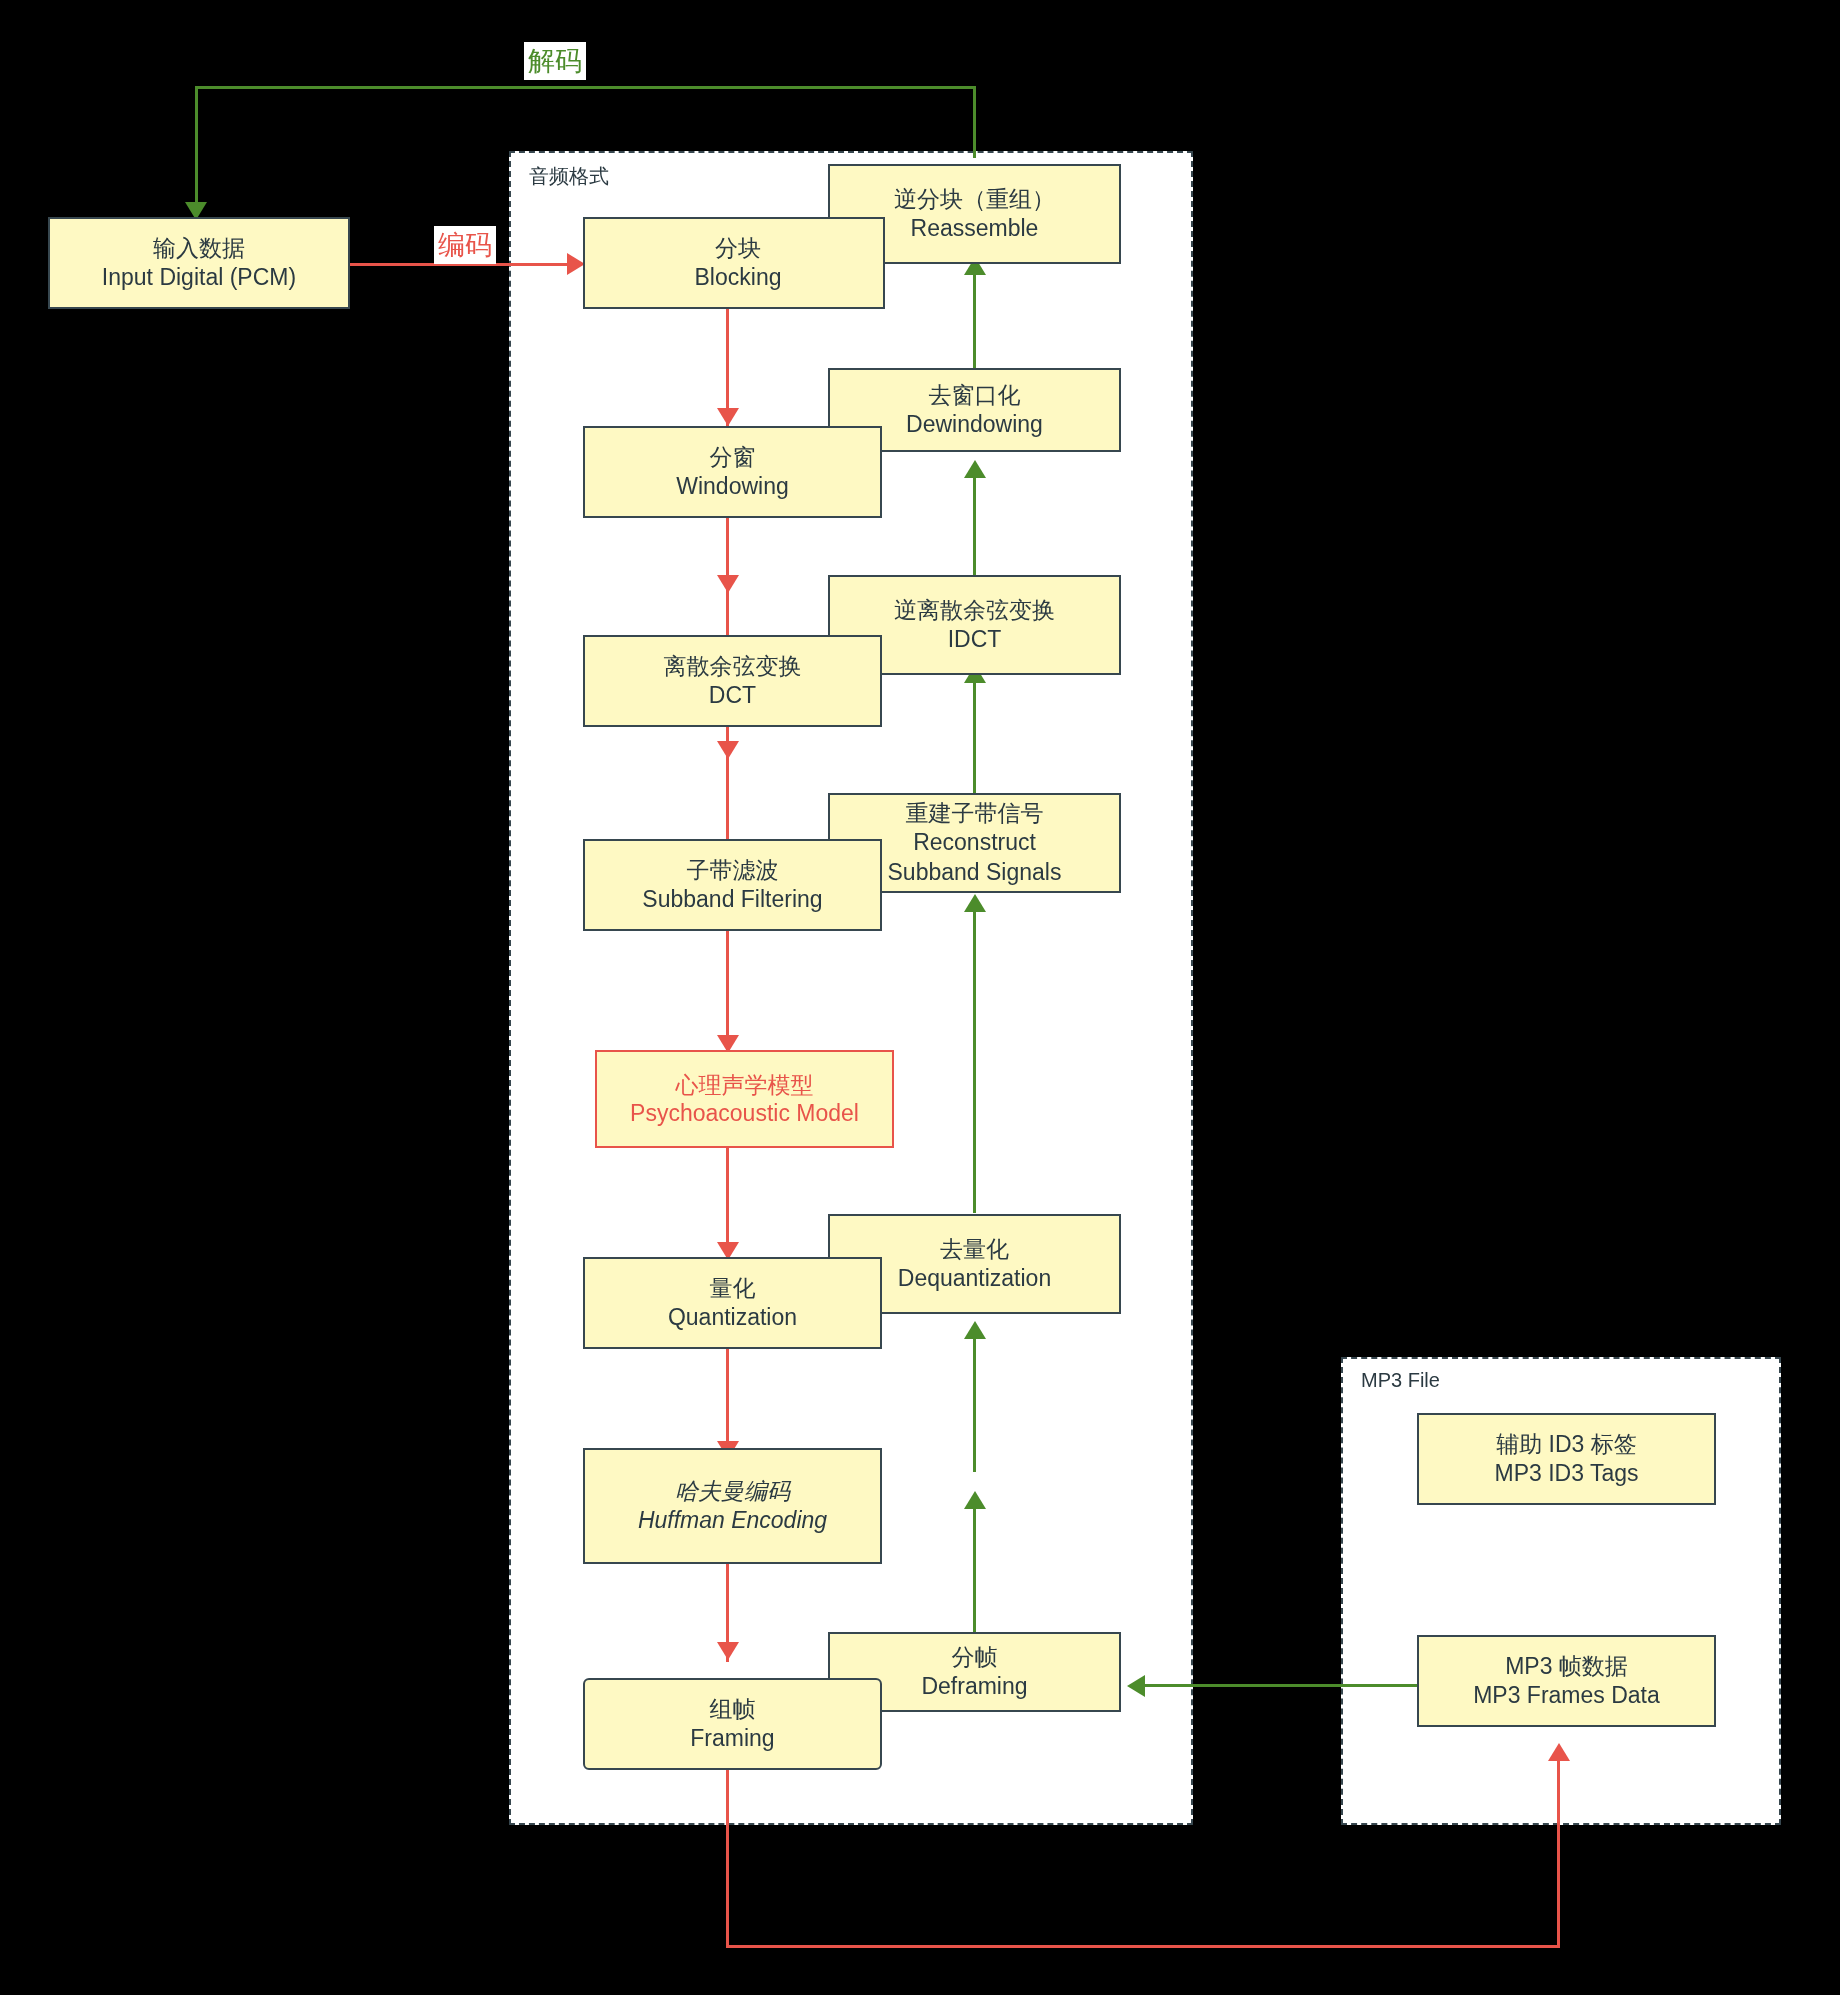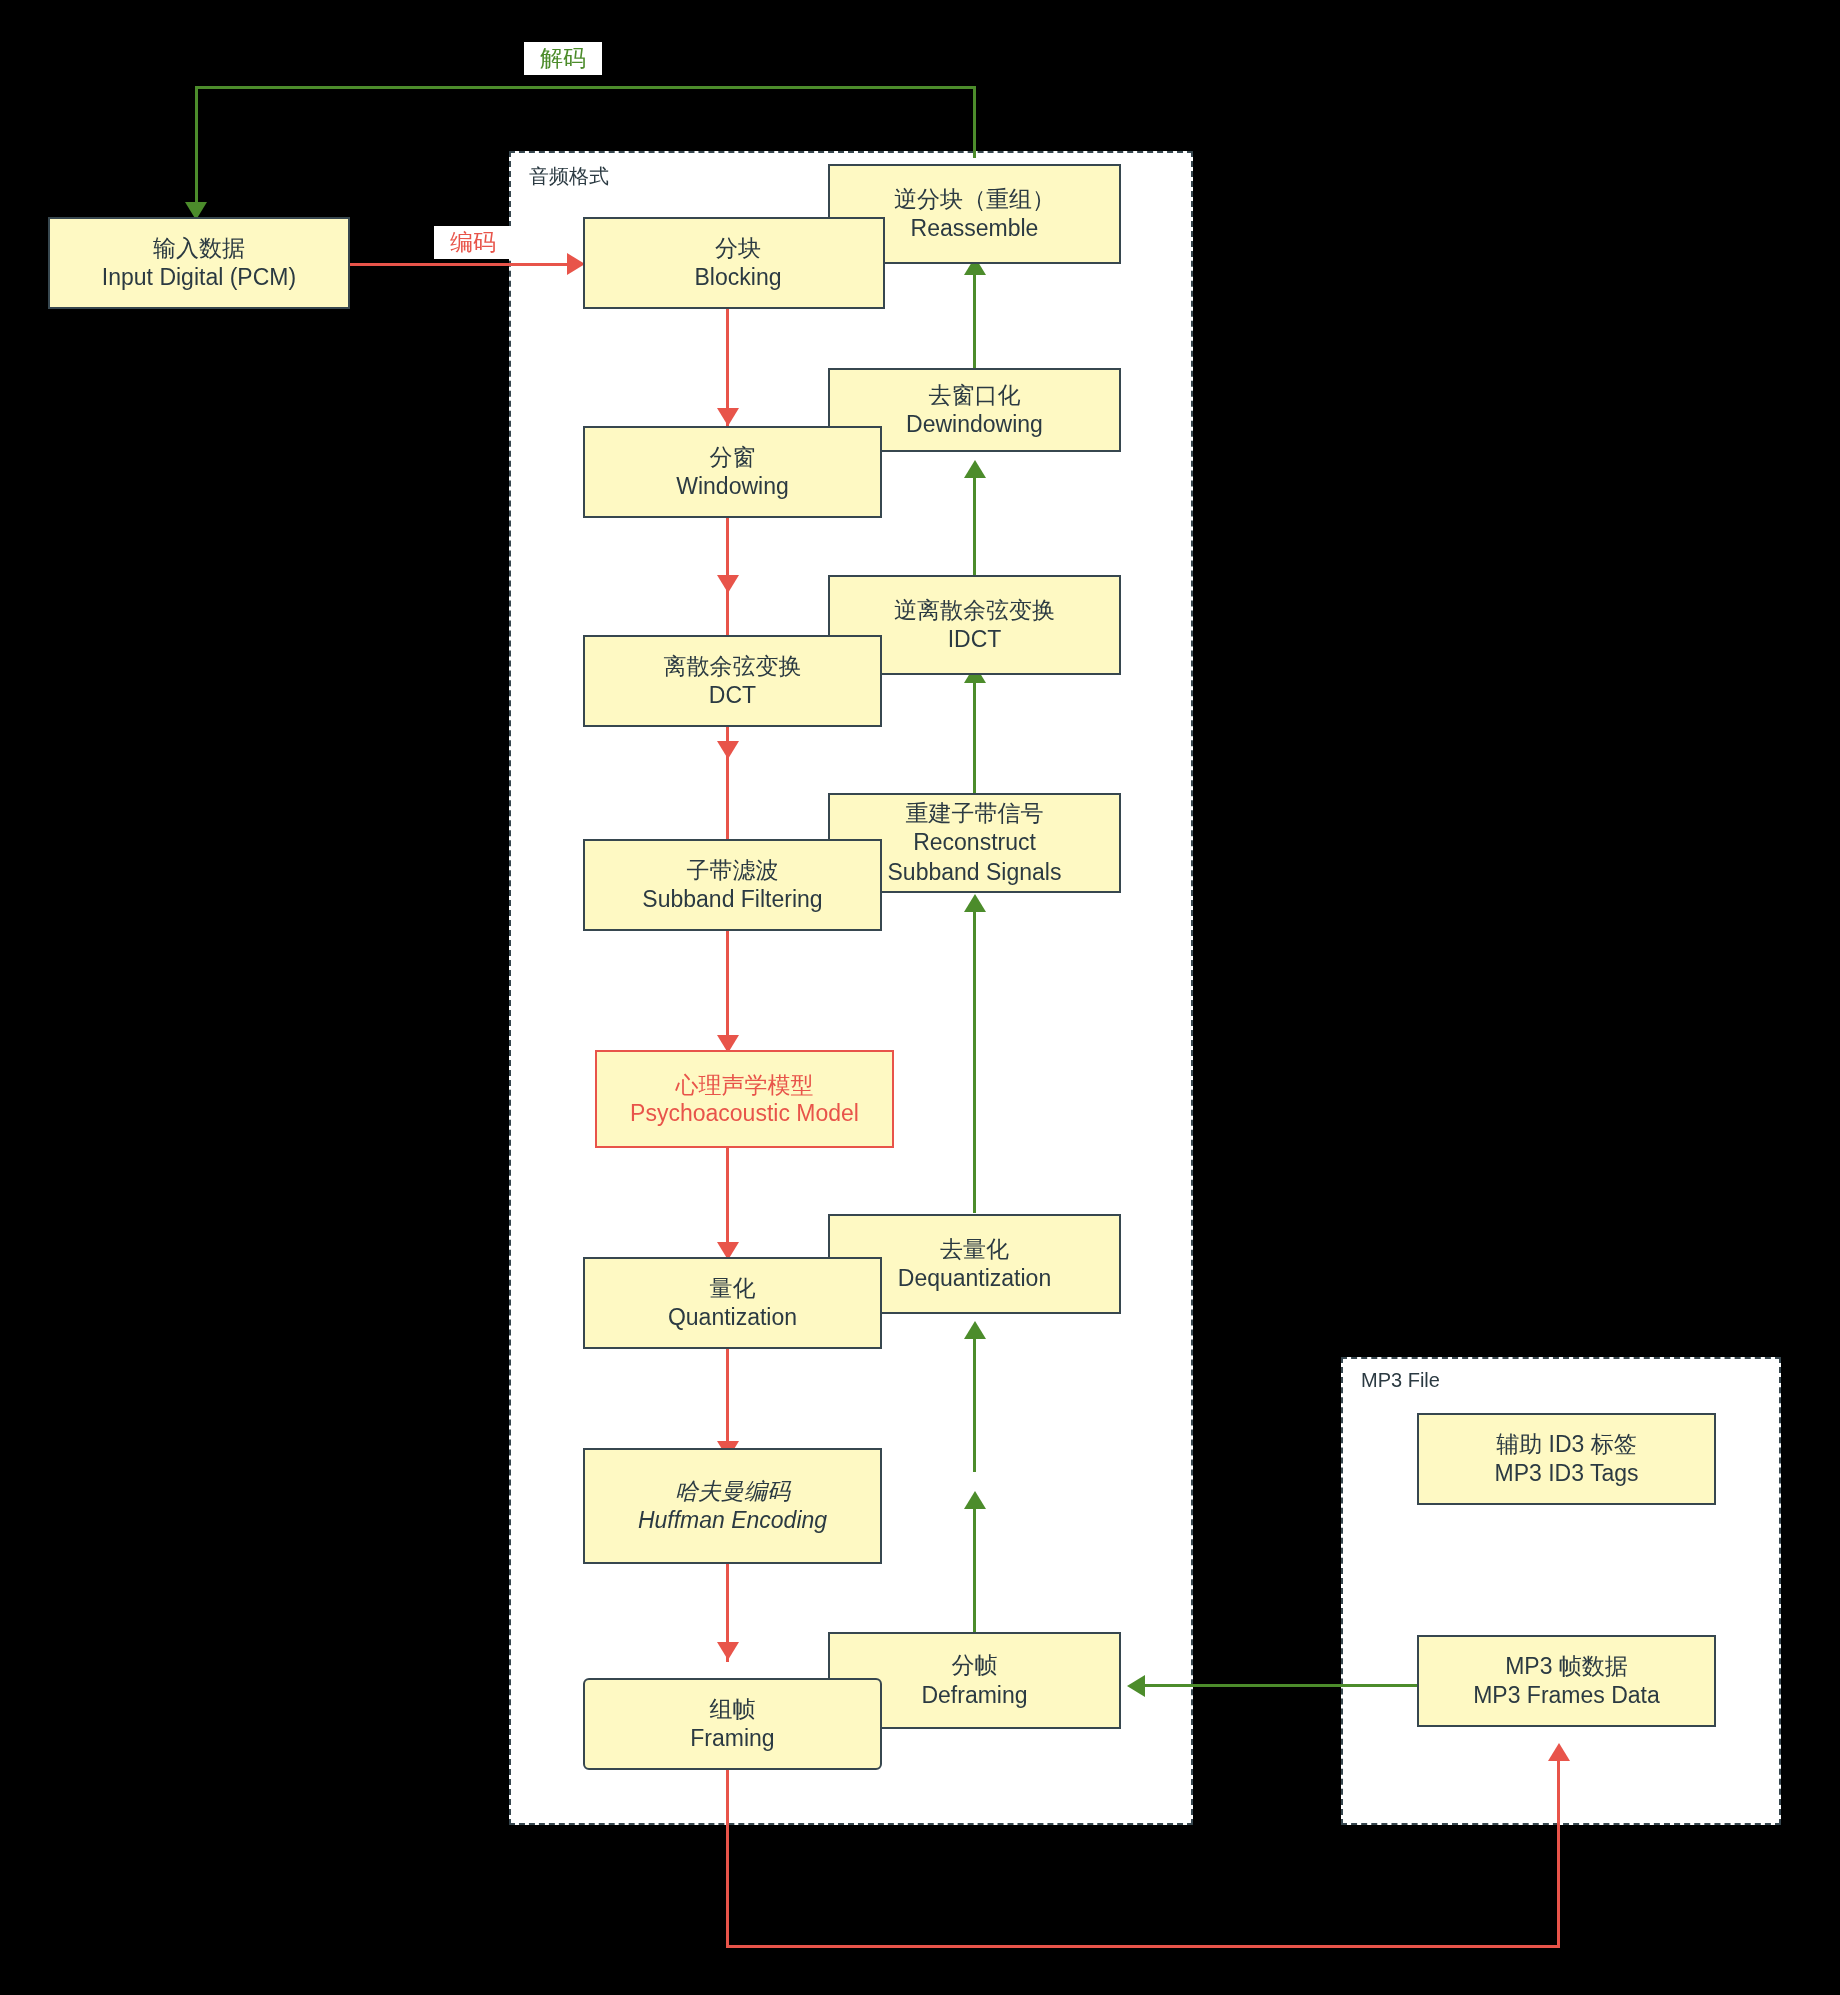--- a/index.html
+++ b/index.html
@@ -93,22 +93,22 @@
     border-right: 18px solid #4c8c2b;
   }
   .arrow.down.green {
     border-top-color: #4c8c2b;
   }
 
   
   .edge-label {
     position: absolute;
     background: #ffffff;
-    font-size: 23px;
-    padding: 1px 16px;
+    font-size: 27px;
+    padding: 1px 4px;
     white-space: nowrap;
   }
   .edge-label.encode { color: #e8544a; }
   .edge-label.decode { color: #4c8c2b; }
 </style>
 </head>
 <body>
 
 <div id="canvas">
 
@@ -197,21 +197,21 @@
     <span class="en">Reconstruct</span>
     <span class="en">Subband Signals</span>
   </div>
 
   <div class="node" style="left:828px; top:1214px; width:293px; height:100px;">
     <span class="cn">去量化</span>
     <span class="en">Dequantization</span>
   </div>
 
 
-  <div class="node" style="left:828px; top:1632px; width:293px; height:97px;text-align:center;">
+  <div class="node" style="left:828px; top:1632px; width:293px; height:80px;text-align:center;">
     <span class="cn">分帧</span>
     <span class="en">Deframing</span>
   </div>
 
   <div class="node" style="left:48px; top:217px; width:302px; height:92px;">
     <span class="cn">输入数据</span>
     <span class="en">Input Digital (PCM)</span>
   </div>
 
   <div class="node" style="left:583px; top:217px; width:302px; height:92px;padding-left:8px;">

